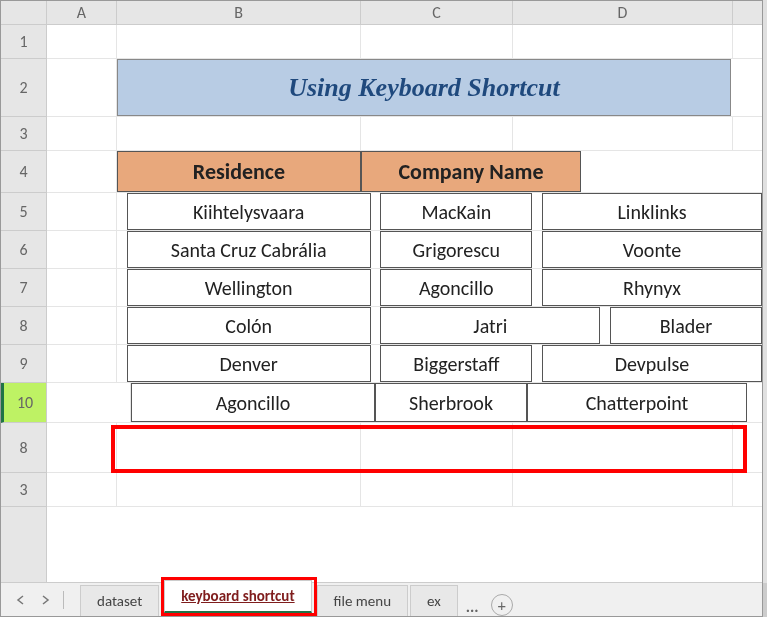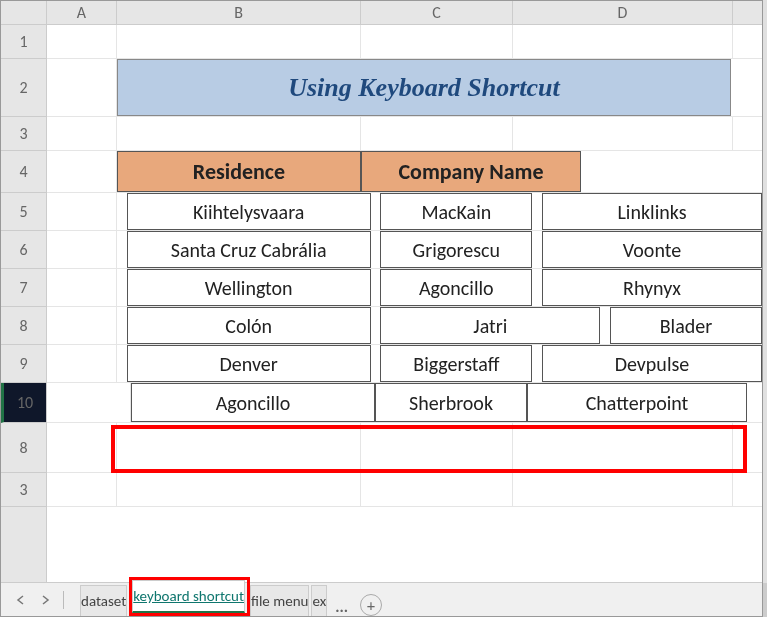--- a/index.html
+++ b/index.html
@@ -56,21 +56,21 @@
     }
     .row-header {
       display: flex;
       align-items: center;
       justify-content: center;
       color: #666;
       font-size: 16px;
       border-bottom: 1px solid #ccc;
     }
     .row-header.selected {
-      background: #0f172a;
+      background: #bef264;
       border-left: 3px solid #217346;
     }
     .rh-1 { height: 34px; }
     .rh-2 { height: 58px; }
     .rh-3 { height: 34px; }
     .rh-4 { height: 42px; }
     .rh-5, .rh-6, .rh-7, .rh-8, .rh-9 { height: 38px; }
     .rh-10 { height: 40px; }
     .rh-11 { height: 50px; }
     .rh-12 { height: 34px; }
@@ -150,33 +150,33 @@
       background: #bbb;
       margin: 0 6px;
     }
     .tabs {
       display: flex;
       align-items: flex-end;
       height: 100%;
       margin-left: 10px;
     }
     .tab {
-      padding: 6px 0;
+      padding: 6px 16px;
       font-size: 15px;
       color: #444;
       border: 1px solid #ccc;
       border-bottom: none;
       background: #e8e8e8;
       margin-right: 2px;
       position: relative;
     }
     .tab.active {
       background: #fff;
-      color: #0f766e;
-      font-weight: normal;
+      color: #7f1d1d;
+      font-weight: bold;
       text-decoration: underline;
       border-bottom: 2px solid #217346;
       text-align: center;
     }
     .red-box-2 {
       border: 3px solid #ff0000;
       display: inline-block;
     }
     .tab-dots {
       color: #666;

